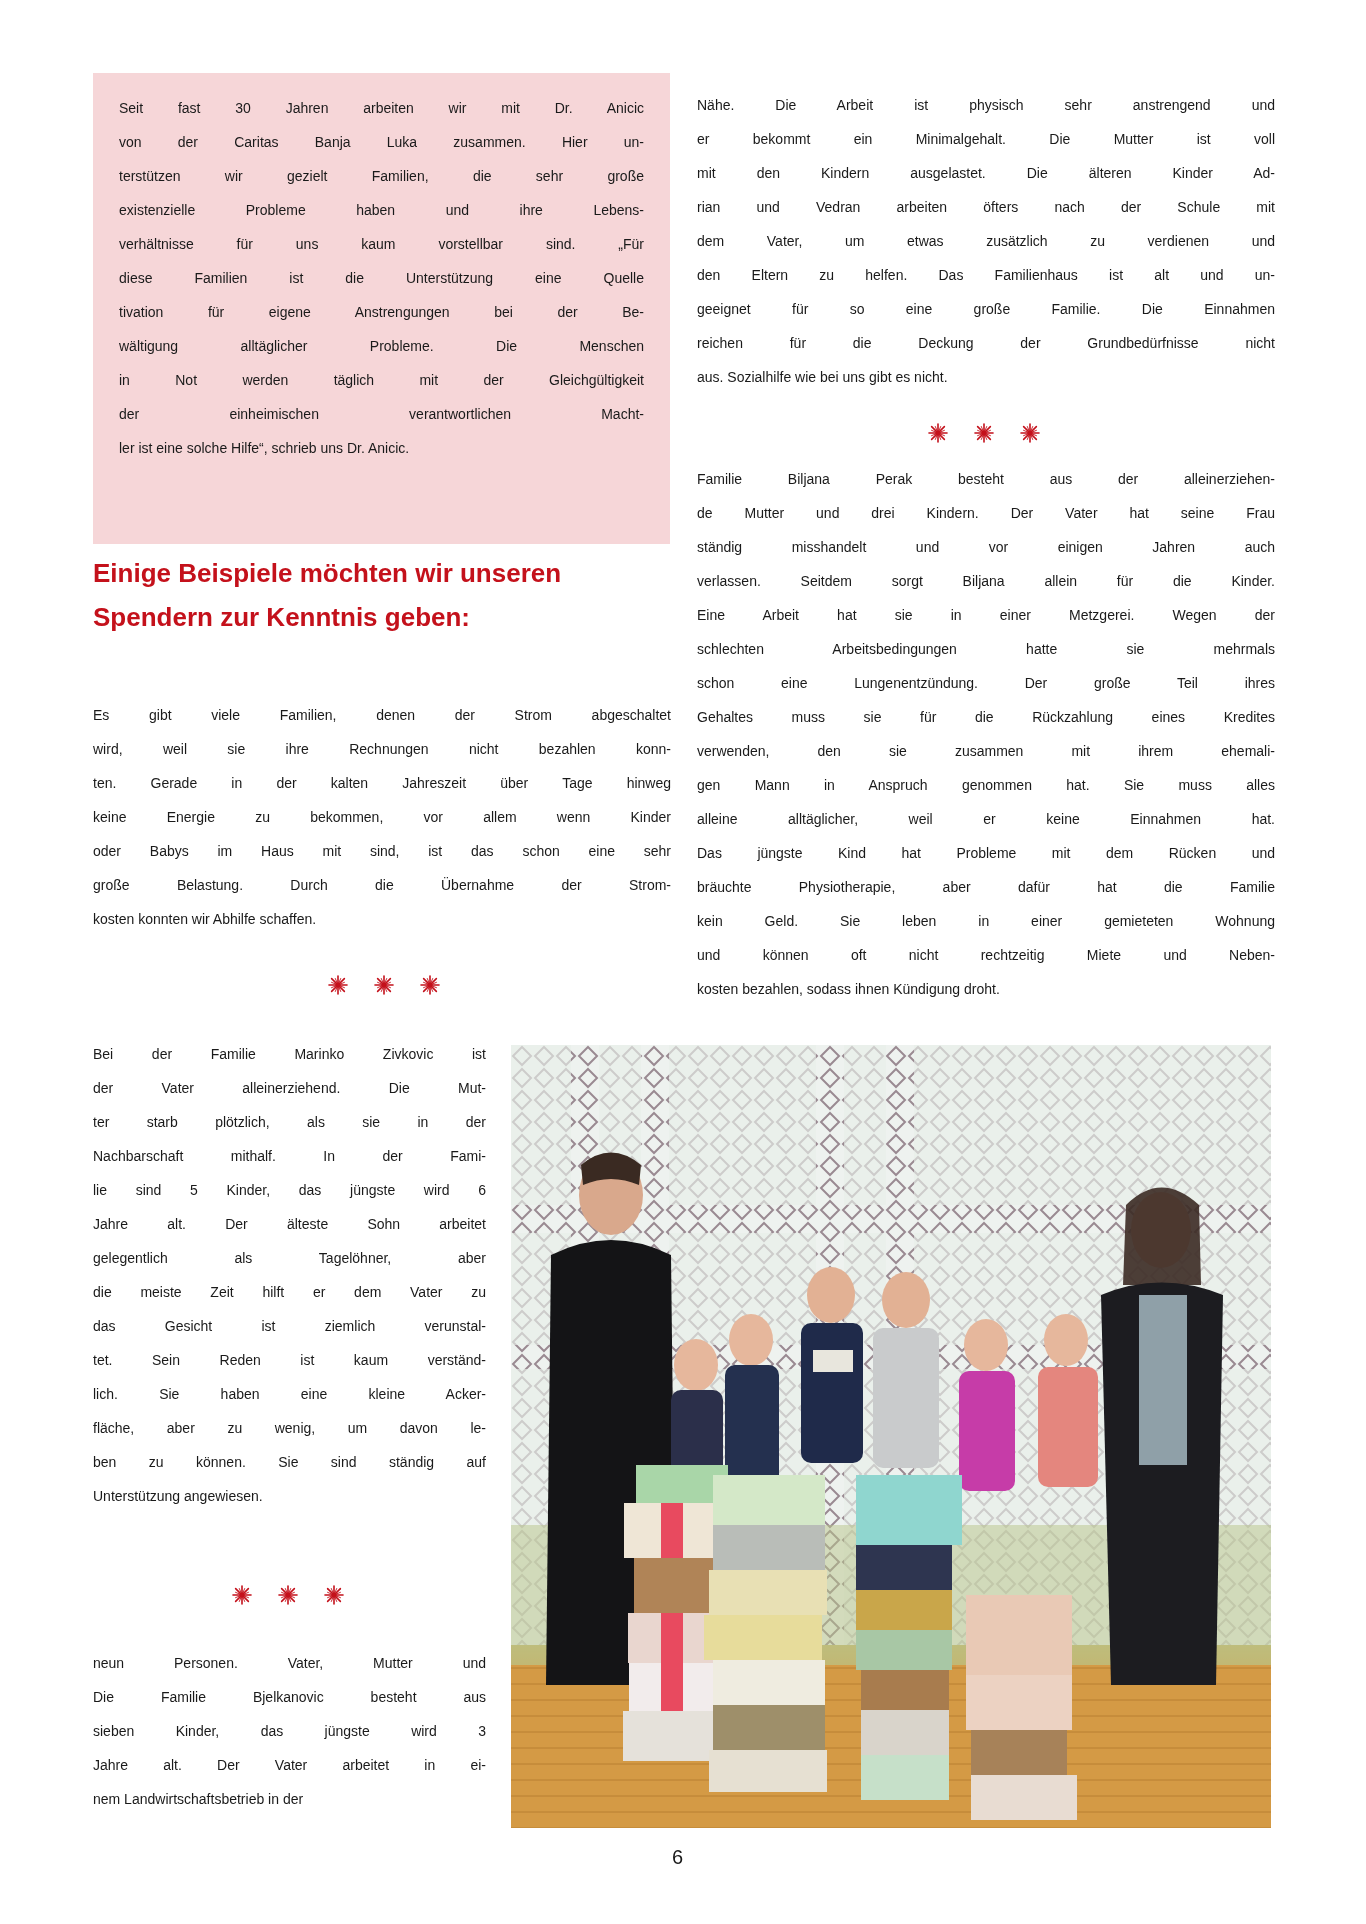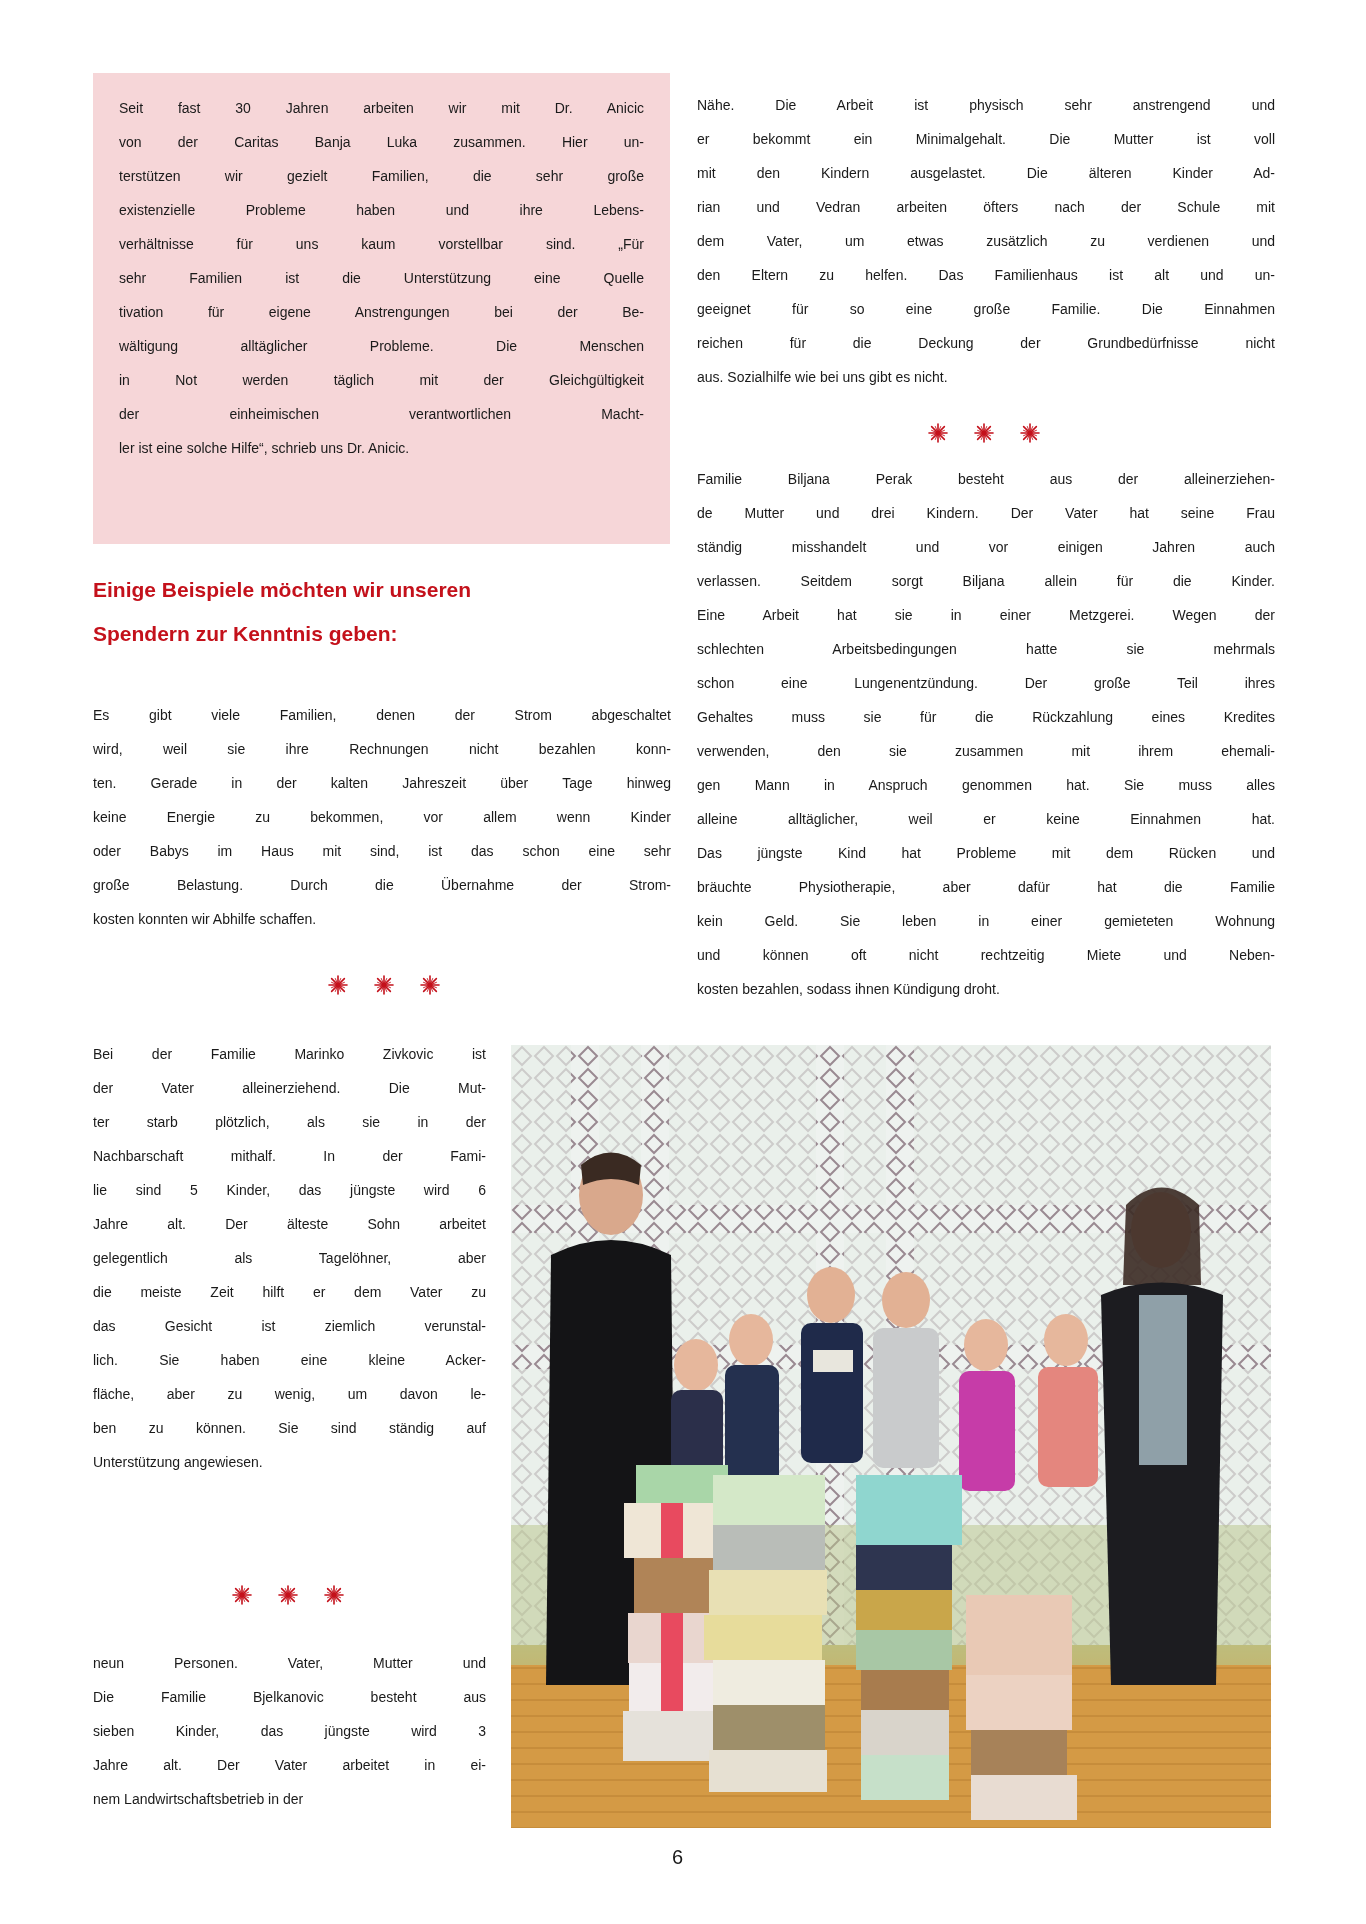--- a/index.html
+++ b/index.html
@@ -6,22 +6,22 @@
   body { width: 1366px; height: 1924px; position: relative; overflow: hidden;
          font-family: "Liberation Sans", "DejaVu Sans", sans-serif; color: #1a1a1a; }
   .page { position: absolute; inset: 0; }
   .text { font-size: 14px; line-height: 34px; text-align: justify; margin: 0; }
   .text .line { display: block; text-align: justify; text-align-last: justify; white-space: nowrap; }
   .text .line.last { text-align-last: left; }
 
   .quote-box { position: absolute; left: 93px; top: 73px; width: 577px; height: 471px;
                background: #f6d6d8; box-sizing: border-box; padding: 18px 26px 0 26px; }
 
-  .heading { position: absolute; left: 93px; top: 568px; width: 600px; margin: 0;
-             color: #c4111b; font-weight: bold; font-size: 21px; line-height: 44px; }
+  .heading { position: absolute; left: 93px; top: 551px; width: 600px; margin: 0;
+             color: #c4111b; font-weight: bold; font-size: 26px; line-height: 44px; }
 
   .col-left-1 { position: absolute; left: 93px; top: 698px; width: 578px; }
   .stars { position: absolute; display: flex; gap: 26px; }
   .star { width: 20px; height: 20px; position: relative; }
   .star svg { width: 20px; height: 20px; display: block; }
   .stars-left-1 { left: 328px; top: 975px; }
   .stars-left-2 { left: 232px; top: 1585px; }
   .stars-right { left: 928px; top: 423px; }
 
   .col-left-2 { position: absolute; left: 93px; top: 1037px; width: 393px; }
@@ -41,21 +41,21 @@
 
 <div class="page">
 
   <div class="quote-box">
     <p class="text">
         <span class="line">Seit fast 30 Jahren arbeiten wir mit Dr. Anicic</span>
         <span class="line">von der Caritas Banja Luka zusammen. Hier un-</span>
         <span class="line">terstützen wir gezielt Familien, die sehr große</span>
         <span class="line">existenzielle Probleme haben und ihre Lebens-</span>
         <span class="line">verhältnisse für uns kaum vorstellbar sind. „Für</span>
-        <span class="line">sehr Familien ist die Unterstützung eine Quelle</span>
+        <span class="line">diese Familien ist die Unterstützung eine Quelle</span>
         <span class="line">tivation für eigene Anstrengungen bei der Be-</span>
         <span class="line">wältigung alltäglicher Probleme. Die Menschen</span>
         <span class="line">in Not werden täglich mit der Gleichgültigkeit</span>
         <span class="line">der einheimischen verantwortlichen Macht-</span>
         <span class="line last">ler ist eine solche Hilfe“, schrieb uns Dr. Anicic.</span>
       </p>
   </div>
 
   <h2 class="heading">
     <span style="display:block">Einige Beispiele möchten wir unseren</span>
@@ -126,20 +126,21 @@
     <p class="text">
         <span class="line">Bei der Familie Marinko Zivkovic ist</span>
         <span class="line">der Vater alleinerziehend. Die Mut-</span>
         <span class="line">ter starb plötzlich, als sie in der</span>
         <span class="line">Nachbarschaft mithalf. In der Fami-</span>
         <span class="line">lie sind 5 Kinder, das jüngste wird 6</span>
         <span class="line">Jahre alt. Der älteste Sohn arbeitet</span>
         <span class="line">gelegentlich als Tagelöhner, aber</span>
         <span class="line">die meiste Zeit hilft er dem Vater zu</span>
         <span class="line">das Gesicht ist ziemlich verunstal-</span>
+        <span class="line">tet. Sein Reden ist kaum verständ-</span>
         <span class="line">lich. Sie haben eine kleine Acker-</span>
         <span class="line">fläche, aber zu wenig, um davon le-</span>
         <span class="line">ben zu können. Sie sind ständig auf</span>
         <span class="line last">Unterstützung angewiesen.</span>
       </p>
   </div>
 
   <div class="stars stars-left-2">
     <span class="star">
         <svg viewBox="-10 -10 20 20">

